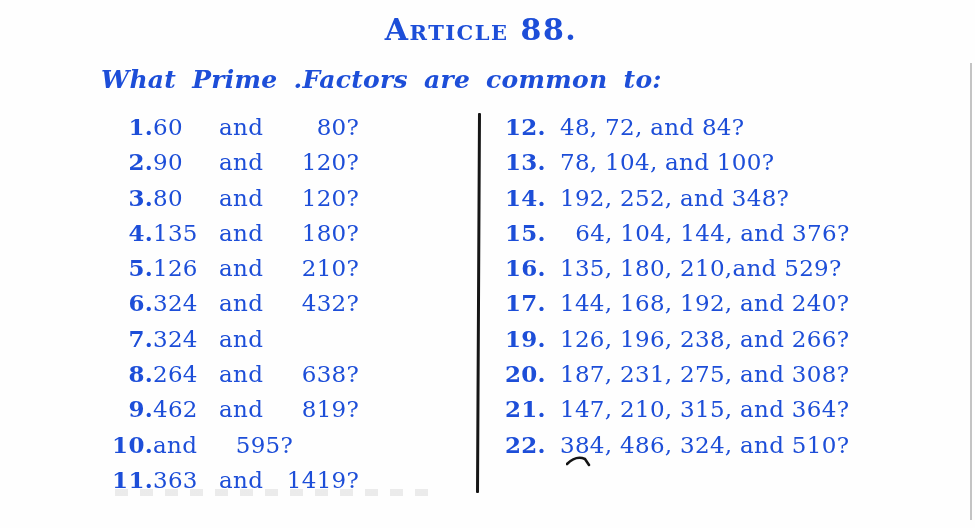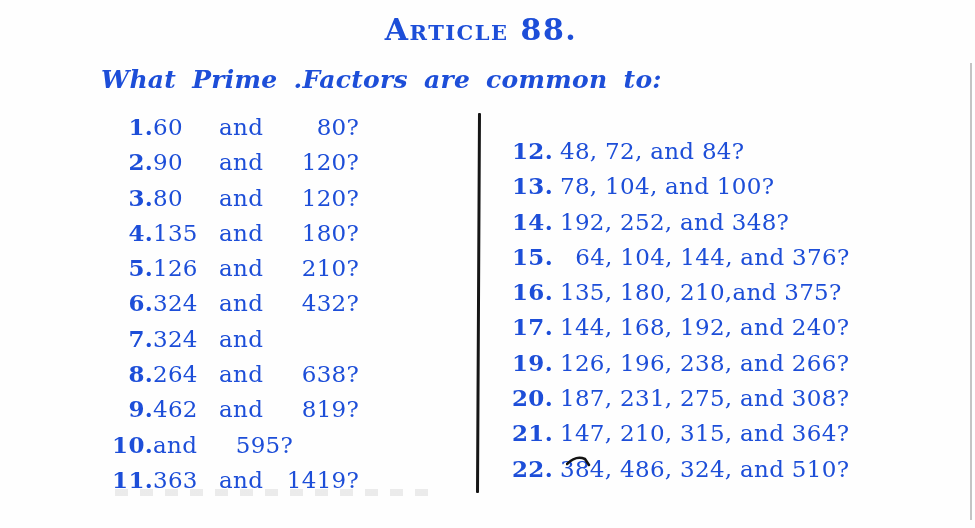--- a/index.html
+++ b/index.html
@@ -57,21 +57,21 @@
     left: 505px; top: 109px;
     font-size: 23px;
     letter-spacing: 0.3px;
   }
   .rrow {
     display: flex;
     align-items: baseline;
     height: 35.3px;
     line-height: 35.3px;
   }
-  .rrow .rnum  { width: 55px; text-align: center; font-weight: 700; white-space: pre; margin-top: 24px; }
+  .rrow .rnum  { width: 55px; text-align: left; font-weight: 700; white-space: pre; }
   .rrow .rtext { white-space: pre; }
   .divider {
     position: absolute;
     left: 477px; top: 113px;
     width: 2.5px; height: 380px;
     background: #161616;
     transform: rotate(0.3deg);
     border-radius: 1px;
   }
   .edge-line {
@@ -200,21 +200,21 @@
         <span class="rtext">192, 252, and 348?</span>
       </div>
 
       <div class="rrow">
         <span class="rnum">15.</span>
         <span class="rtext">  64, 104, 144, and 376?</span>
       </div>
 
       <div class="rrow">
         <span class="rnum">16.</span>
-        <span class="rtext">135, 180, 210,and 375?</span>
+        <span class="rtext">135, 180, 210,and 529?</span>
       </div>
 
       <div class="rrow">
         <span class="rnum">17.</span>
         <span class="rtext">144, 168, 192, and 240?</span>
       </div>
 
 
       <div class="rrow">
         <span class="rnum">19.</span>

